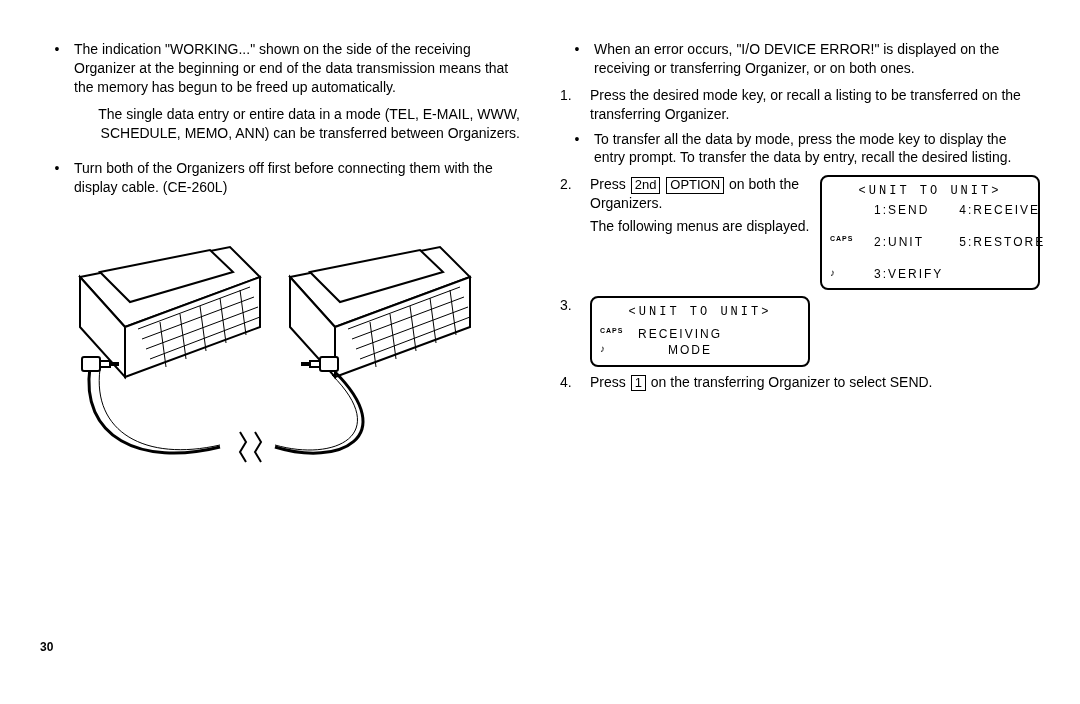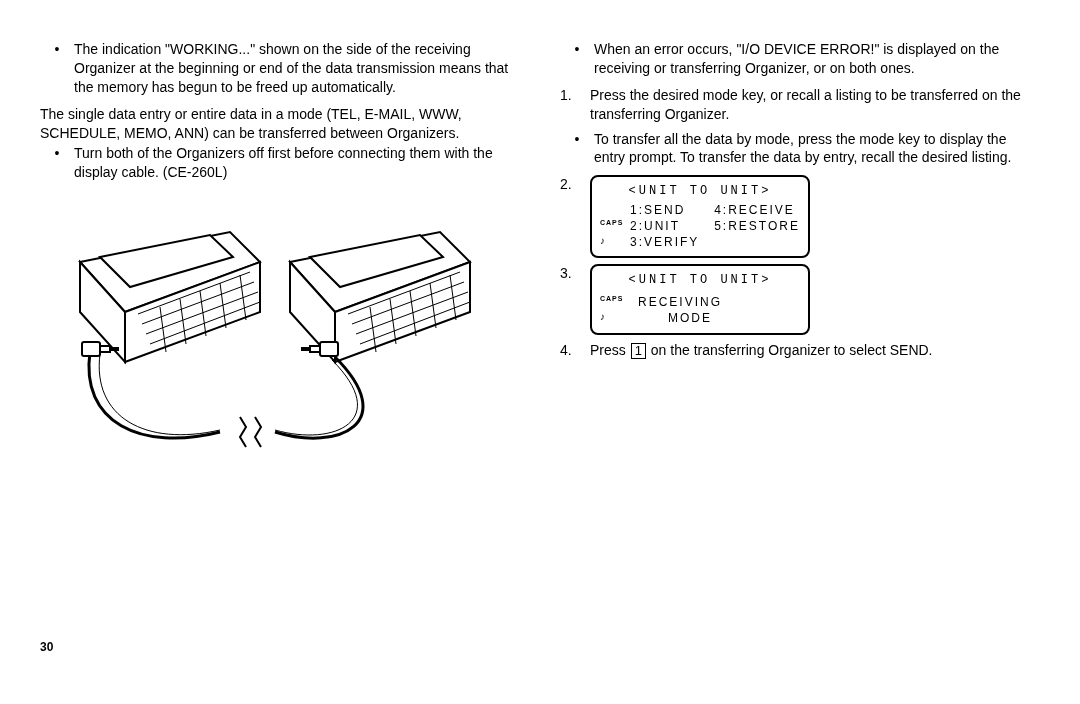--- a/index.html
+++ b/index.html
@@ -40,21 +40,22 @@
   .bullet-text {
     flex: 1;
   }
   h3.section-title {
     font-size: 16px;
     font-weight: bold;
     margin: 14px 0 6px 0;
   }
   .para {
     line-height: 1.35;
-    margin-bottom: 2px;
+    margin-bottom: 17px;
+    text-align: right;
   }
   .num-item {
     display: flex;
     flex-direction: row;
     margin-bottom: 6px;
     line-height: 1.35;
   }
   .num-mark {
     width: 30px;
     flex: 0 0 30px;
@@ -98,20 +99,21 @@
     letter-spacing: 3px;
     margin-bottom: 2px;
     font-family: Liberation Mono, monospace;
   }
   .lcd .grid {
     display: grid;
     grid-template-columns: 28px 1fr 1fr;
     row-gap: 0;
     column-gap: 2px;
     font-size: 12px;
+    gap: 16px;
   }
   .lcd .left-label {
     font-size: 7px;
     letter-spacing: 1px;
     font-weight: bold;
   }
   .lcd .note {
     font-size: 10px;
   }
   .lcd2 .lines {
@@ -242,20 +244,25 @@
 
     <div class="bullet-row">
       <div class="bullet-mark">•</div>
       <div class="bullet-text">To transfer all the data by mode, press the mode key to display the entry prompt. To transfer the data by entry, recall the desired listing.</div>
     </div>
 
     <div class="num-item">
       <div class="num-mark">2.</div>
       <div class="num-body">
         <div class="num-text-row">
+          <div class="num-text">
+            <span>Press </span><span class="keycap">2nd</span>
+            <span class="keycap">OPTION</span><span> on both the Organizers.</span>
+            <div class="sub-para">The following menus are displayed.</div>
+          </div>
           <div class="lcd">
             <div class="title-line">&lt;UNIT TO UNIT&gt;</div>
             <div class="grid">
               <div class="left-label"></div>
               <div>1:SEND</div>
               <div>4:RECEIVE</div>
               <div class="left-label">CAPS</div>
               <div>2:UNIT</div>
               <div>5:RESTORE</div>
               <div class="note">♪</div>

